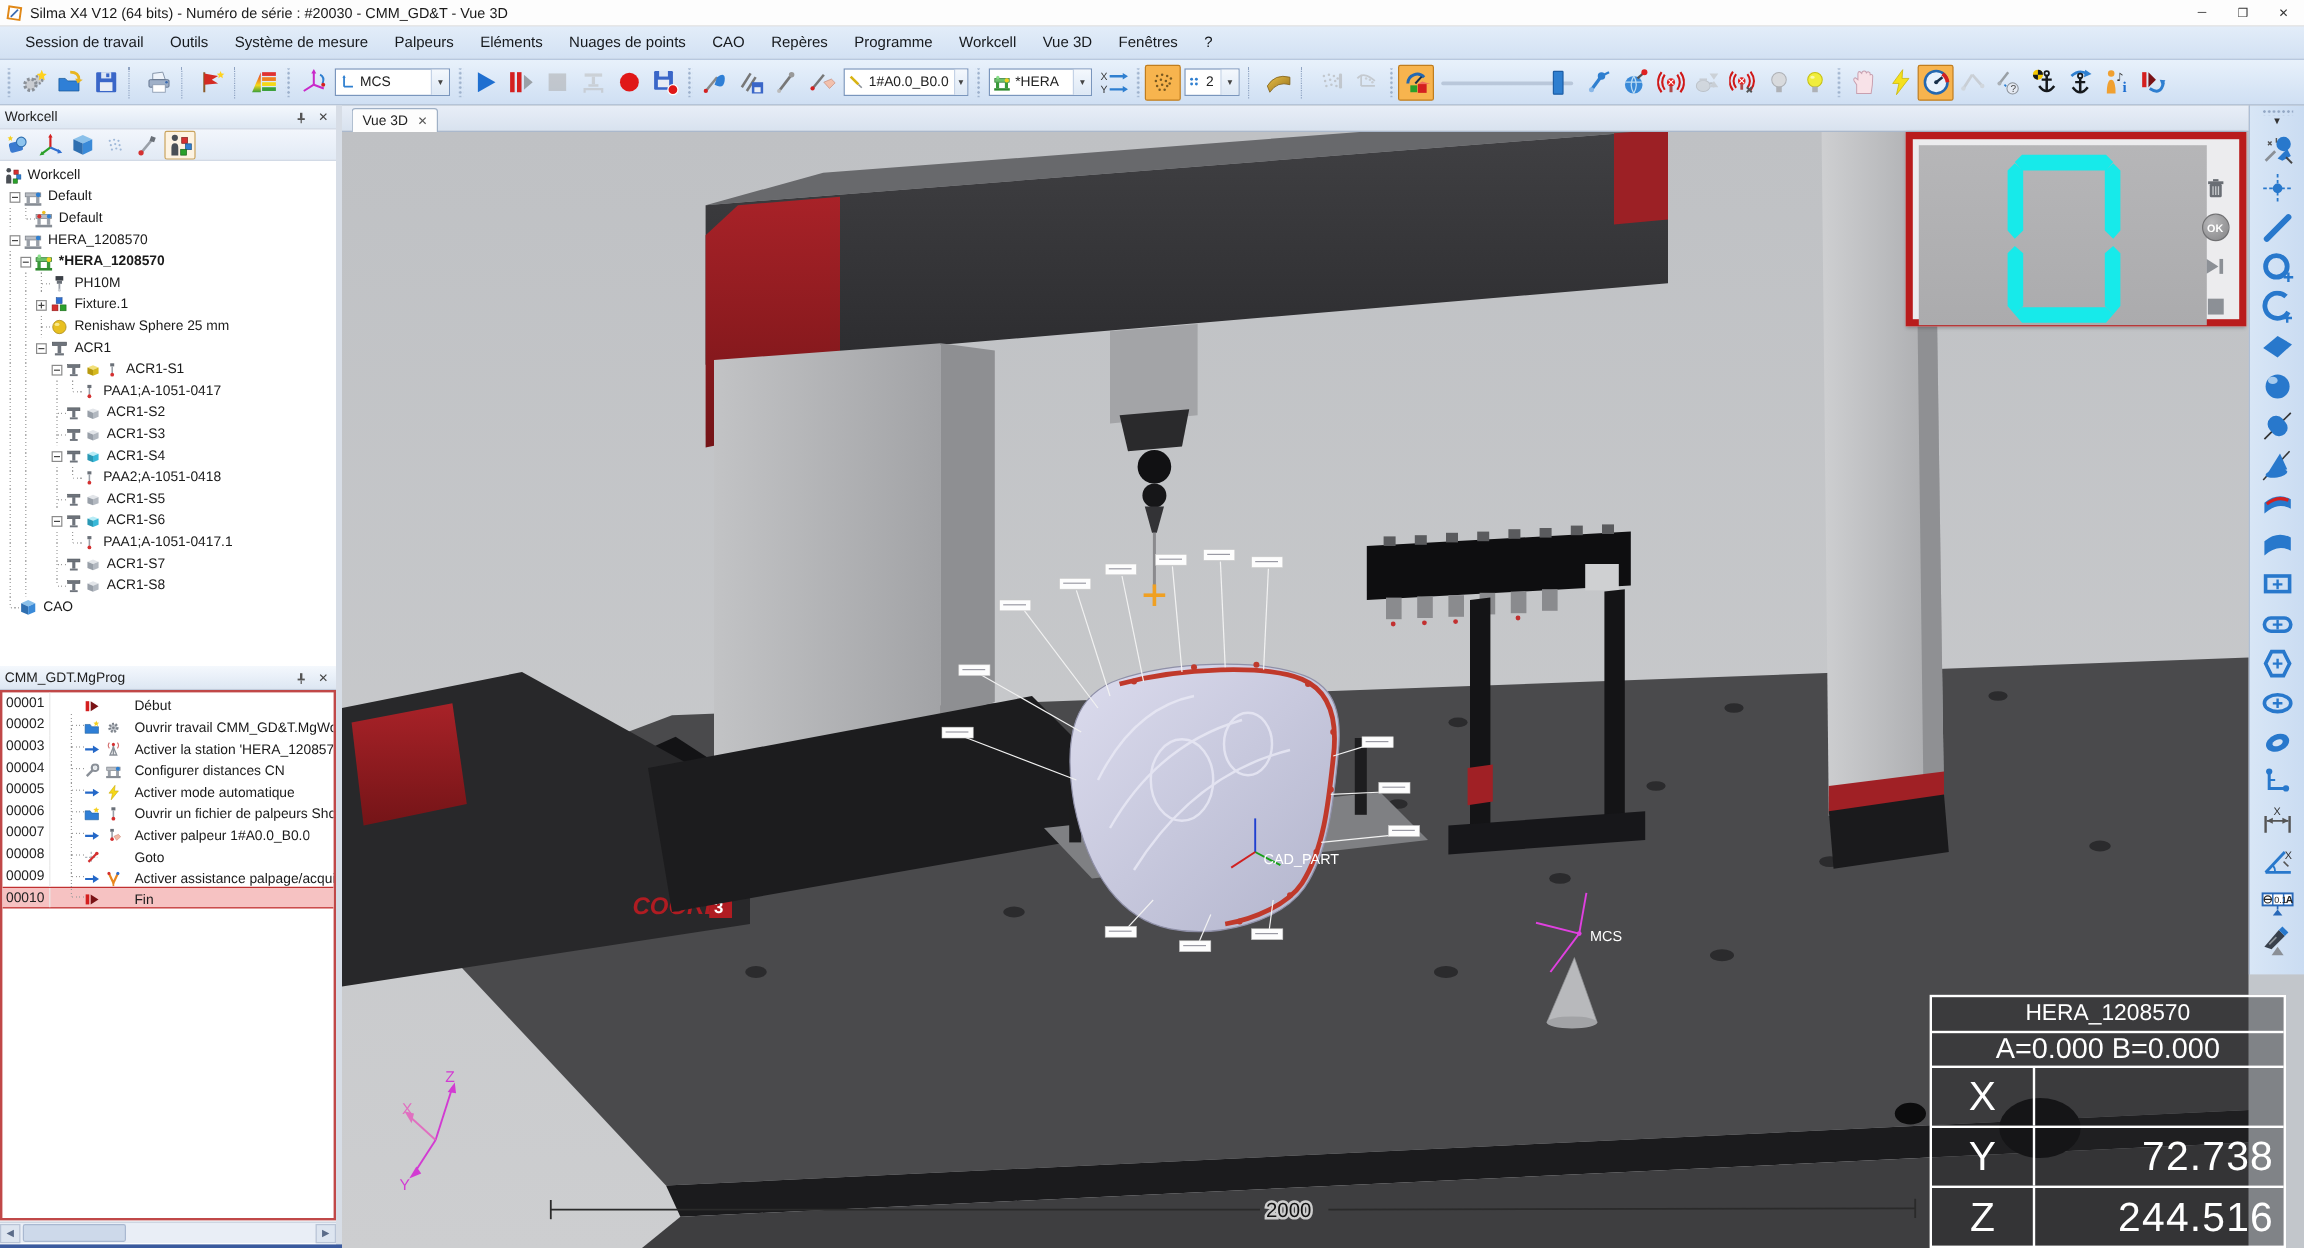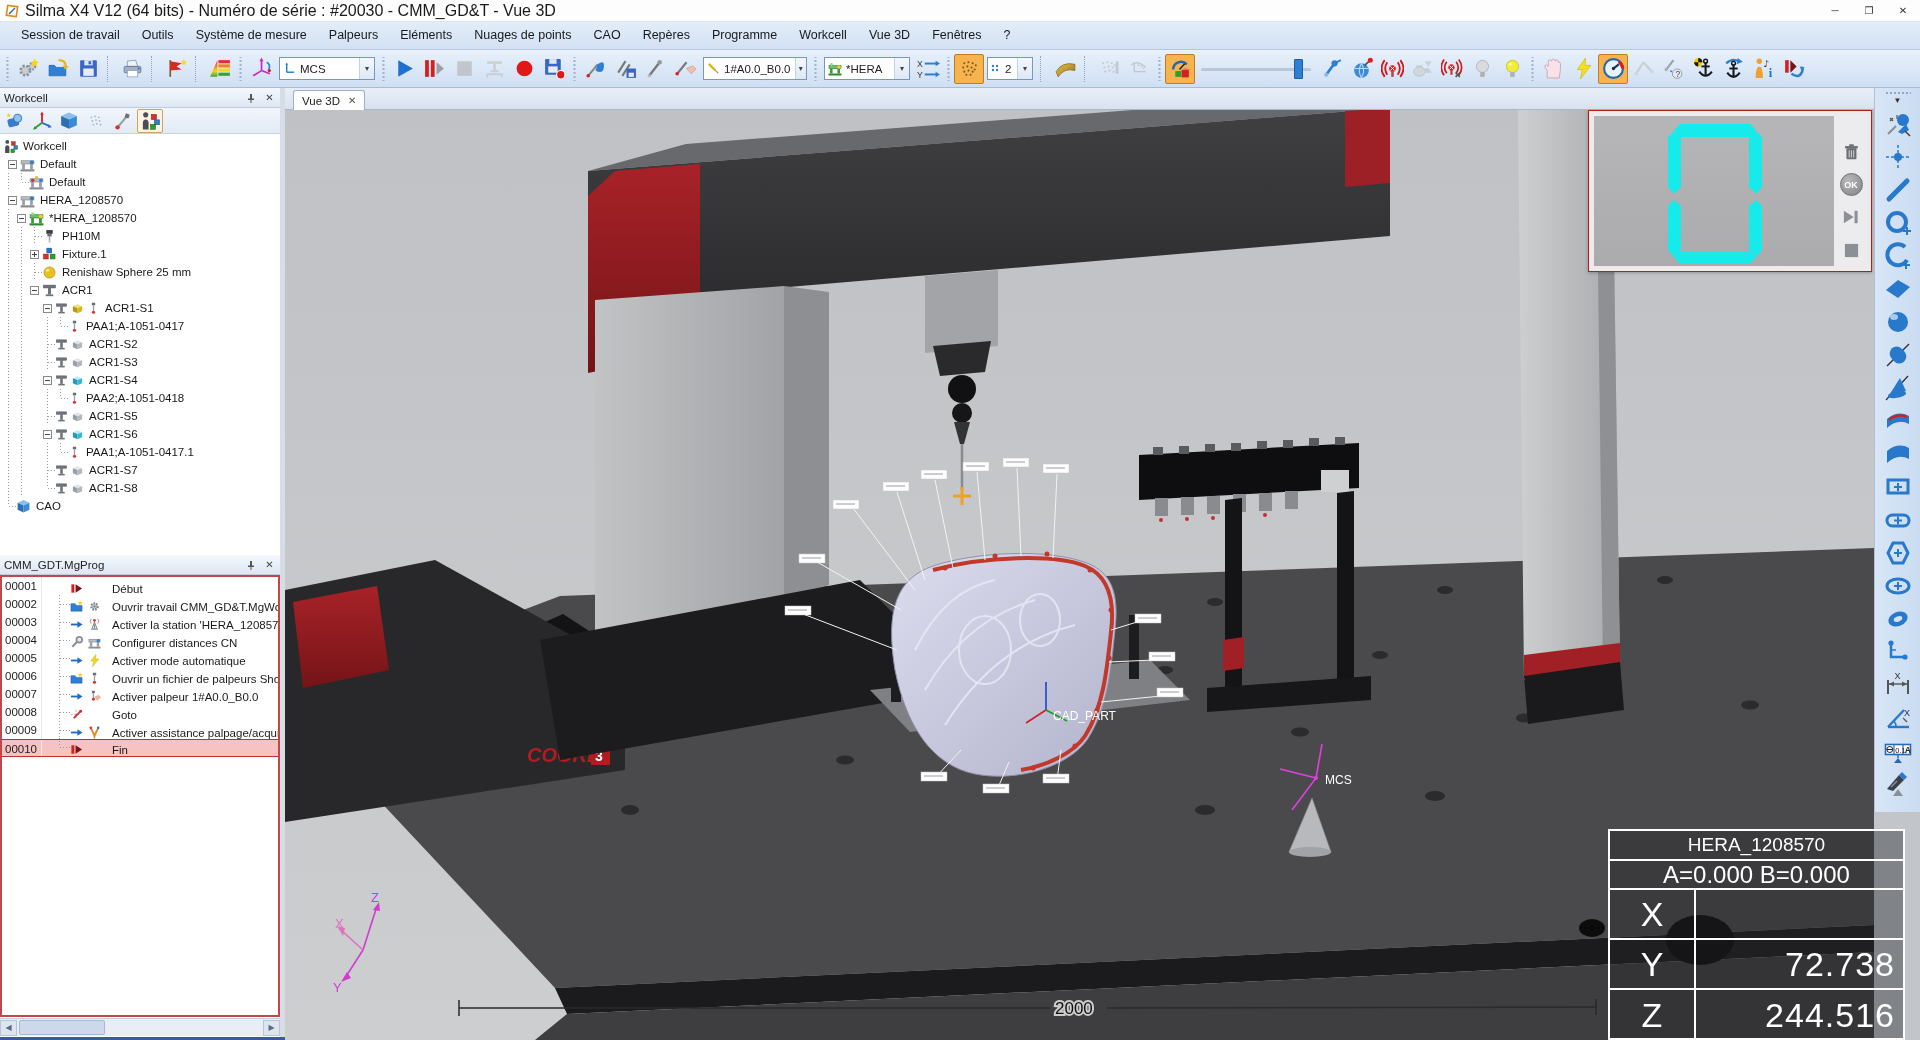--- a/index.html
+++ b/index.html
@@ -1,20 +1,20 @@
 <!DOCTYPE html>
 <html><head>
 <meta charset="utf-8">
 <style>
 *{margin:0;padding:0;box-sizing:border-box}
 html,body{width:1920px;height:1040px;overflow:hidden;font-family:"Liberation Sans",sans-serif;background:#c6c8ca}
 
 #titlebar{position:absolute;left:0;top:0;width:1920px;height:22px;background:#fdfdfd;border-bottom:1px solid #e2e2e2;display:flex;align-items:center}
 #titlebar .applogo{width:14px;height:14px;margin:0 6px 0 5px;flex:none}
-#titlebar .ttl{font-size:16px;color:#1a1a1a;white-space:nowrap}
+#titlebar .ttl{font-size:12px;color:#1a1a1a;white-space:nowrap}
 #wincontrols{margin-left:auto;display:flex;height:22px}
 #wincontrols .wbtn{width:34px;height:22px;display:flex;align-items:center;justify-content:center;font-size:10px;color:#333}
 
 #menubar{position:absolute;left:0;top:22px;width:1920px;height:28px;background:linear-gradient(#e3edf9,#d2e1f3);display:flex;align-items:flex-end;border-bottom:1px solid #b8c8de;padding-left:10px}
 #menubar .mitem{padding:0 11px;font-size:12.5px;color:#16191d;line-height:27px;cursor:default}
 
 #toolbar{position:absolute;left:0;top:50px;width:1920px;height:38px;background:linear-gradient(#e8f1fb,#cfdff3);display:flex;align-items:center;border-bottom:1px solid #a8bcd6;padding:0 2px}
 .tb{width:30px;height:30px;flex:none;display:flex;align-items:center;justify-content:center;border:1px solid transparent;border-radius:2px}
 .tb.act{background:#f7b44e;border-color:#c07d1e}
 .tb.dis svg{opacity:.55;filter:grayscale(1)}
@@ -42,21 +42,21 @@
 .cell.v::before{content:'';position:absolute;left:5px;top:0;bottom:0;width:1px;background-image:repeating-linear-gradient(to bottom,#9a9a9a 0 1px,transparent 1px 3px)}
 .cell.l::before{content:'';position:absolute;left:5px;top:0;height:9px;width:1px;background-image:repeating-linear-gradient(to bottom,#9a9a9a 0 1px,transparent 1px 3px)}
 .cell.t::before{content:'';position:absolute;left:5px;top:0;bottom:0;width:1px;background-image:repeating-linear-gradient(to bottom,#9a9a9a 0 1px,transparent 1px 3px)}
 .cell.l::after,.cell.t::after{content:'';position:absolute;left:6px;right:-1px;top:9px;height:1px;background-image:repeating-linear-gradient(to right,#9a9a9a 0 1px,transparent 1px 3px)}
 .exp{width:9px;height:9px;flex:none;border:1px solid #8a8a8a;background:#fff;position:relative;margin:0 3px 0 1px}
 .exp::before{content:'';position:absolute;left:1px;right:1px;top:3px;height:1px;background:#444}
 .exp.plus::after{content:'';position:absolute;top:1px;bottom:1px;left:3px;width:1px;background:#444}
 .ti{width:15px;height:15px;flex:none;margin-right:3px}
 .ti.sm{width:13px;height:13px}
 .tl{padding:0 2px}
-.trow.bold .tl{font-weight:normal}
+.trow.bold .tl{font-weight:bold}
 
 #proghead{position:absolute;left:0;top:467px;width:280px}
 #progbody{position:absolute;left:0;top:487px;width:280px;height:442px;border:2px solid #c04848;background:#fff;font-size:11.5px;color:#1a1a1a;overflow:hidden}
 .prow{height:18px;display:flex;align-items:flex-end}
 .prow .pnum{width:40px;flex:none;padding-left:3px;color:#222;border-right:1px solid #e8e8e8;height:100%;line-height:18px}
 .prow .pcell{width:16px;height:18px;flex:none;position:relative;margin-left:12px}
 .prow .pcell.t::before{content:'';position:absolute;left:5px;top:0;bottom:0;width:1px;background-image:repeating-linear-gradient(to bottom,#9a9a9a 0 1px,transparent 1px 3px)}
 .prow .pcell.l::before{content:'';position:absolute;left:5px;top:0;height:9px;width:1px;background-image:repeating-linear-gradient(to bottom,#9a9a9a 0 1px,transparent 1px 3px)}
 .prow .pcell.t::after,.prow .pcell.l::after{content:'';position:absolute;left:6px;right:0;top:9px;height:1px;background-image:repeating-linear-gradient(to right,#9a9a9a 0 1px,transparent 1px 3px)}
 .prow .pics{width:42px;flex:none;display:flex;align-items:center;gap:2px}
@@ -68,21 +68,21 @@
 #lscroll .sthumb{position:absolute;left:19px;width:86px;top:1px;height:15px;background:#cdd9ea;border:1px solid #a9b8d0;border-radius:2px}
 #lscroll .sbtn.right{margin-left:auto}
 #lblue{position:absolute;left:0;top:949px;width:285px;height:3px;background:#3a5a9e}
 
 #viewport{position:absolute;left:285px;top:88px;width:1589px;height:952px;background:#c6c8ca}
 #tabstrip{position:absolute;left:0;top:0;width:100%;height:22px;background:linear-gradient(#e8eef7,#d8e2ef);border-bottom:1px solid #aab8cc}
 #tab3d{position:absolute;left:8px;top:2px;height:20px;background:#fdfdfd;border:1px solid #9fb0c6;border-bottom:none;border-radius:3px 3px 0 0;display:flex;align-items:center;padding:0 8px;font-size:11.5px;color:#222}
 #tab3d .tclose{margin-left:8px;font-size:10px;color:#555}
 #scene{position:absolute;left:0;top:22px;width:1589px;height:930px}
 
-#counter{position:absolute;left:1303px;top:22px;width:284px;height:162px;background:#ececee;border:1px solid #b91c1c;box-shadow:0 1px 3px rgba(0,0,0,.25)}
+#counter{position:absolute;left:1303px;top:22px;width:284px;height:162px;background:#ececee;border:6px solid #b91c1c;box-shadow:0 1px 3px rgba(0,0,0,.25)}
 #counter .lcd{position:absolute;left:5px;top:5px;width:240px;height:150px;background:linear-gradient(#b6b6b8,#ababad)}
 #counter .side{position:absolute;right:2px;top:5px;width:36px;height:150px;display:flex;flex-direction:column;align-items:center;justify-content:flex-end;gap:9px;padding-bottom:4px}
 #counter .sbt{width:24px;height:24px;display:flex;align-items:center;justify-content:center}
 .okbtn{width:23px;height:23px;border-radius:50%;background:radial-gradient(circle at 35% 30%,#b8b8ba,#848486);color:#fff;font-weight:bold;font-size:9px;display:flex;align-items:center;justify-content:center;border:1px solid #707072}
 .hidden-val{position:absolute;opacity:0;font-size:1px}
 
 #dro{position:absolute;left:1608px;top:829px;width:297px;height:211px;background:rgba(38,38,40,.42);border:2px solid #fff;color:#fff;z-index:30}
 #dro .drow{display:flex;align-items:center;border-top:2px solid #fff}
 #dro .dtitle{height:28px;justify-content:center;font-size:19px;border-top:none}
 #dro .dab{height:29px;justify-content:center;font-size:24px}

